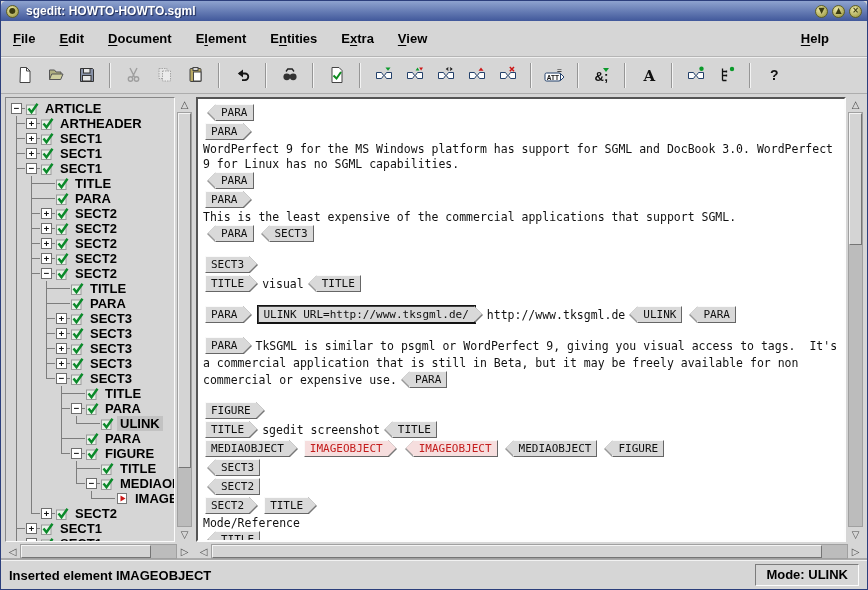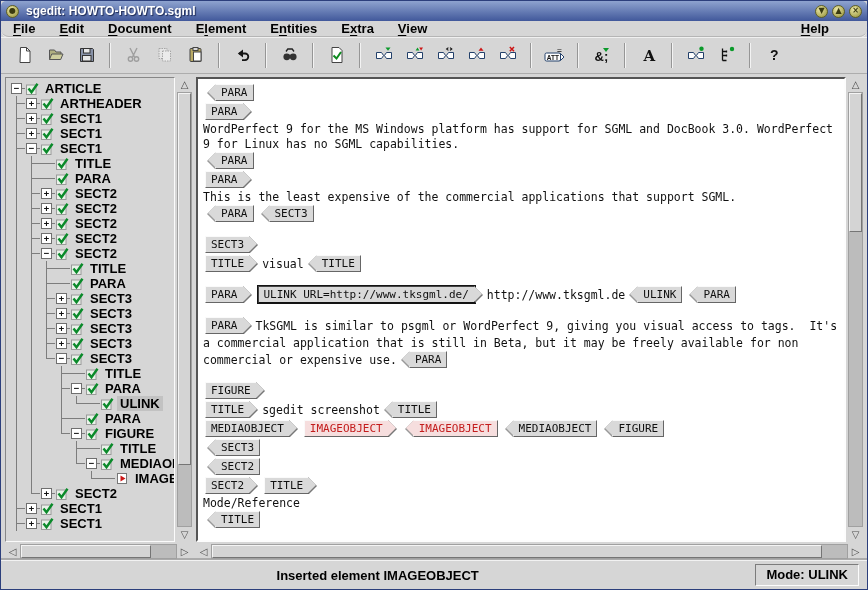--- a/index.html
+++ b/index.html
@@ -4,21 +4,21 @@
 <style>
   html,body{margin:0;padding:0;background:#9aa0aa;}
   *{box-sizing:border-box;}
   .window{width:868px;height:590px;background:#d6d6d6;border:1px solid #2c3f7c;display:flex;flex-direction:column;overflow:hidden;font-family:"Liberation Sans",sans-serif;}
   
   .titlebar{height:20px;flex:none;background:linear-gradient(#8ea3cf,#41589b);border-radius:5px 5px 0 0;display:flex;align-items:center;padding:0 5px;}
   .tb-menu-btn,.tb-btn{width:13px;height:13px;border-radius:50%;background:radial-gradient(circle at 35% 30%,#eae6a6,#b5b160 62%,#8a8a3a);border:1px solid #5f5f24;display:flex;align-items:center;justify-content:center;font:bold 8px/8px "DejaVu Sans",sans-serif;color:#3a3a10;flex:none;}
   .tb-title{color:#fff;font:bold 12px "Liberation Sans",sans-serif;text-shadow:1px 1px 1px #1d2a55;margin-left:7px;flex:1;white-space:nowrap;overflow:hidden;}
   .tb-controls{display:flex;gap:4px;}
   
-  .menubar{height:16px;flex:none;display:flex;align-items:center;padding:0 12px;font:bold 13px "Liberation Sans",sans-serif;color:#000;border-bottom:1px solid #b5b5b5;box-shadow:0 1px 0 #efefef;border-radius:10px;}
+  .menubar{height:36px;flex:none;display:flex;align-items:center;padding:0 12px;font:bold 13px "Liberation Sans",sans-serif;color:#000;border-bottom:1px solid #b5b5b5;box-shadow:0 1px 0 #efefef;}
   .menu-item{margin-right:24px;cursor:default;white-space:nowrap;}
   .menu-item u{text-underline-offset:2px;}
   .menu-right{margin-left:auto;margin-right:2px;}
   
   .toolbar{height:37px;flex:none;display:flex;align-items:center;padding:0 8px;border-bottom:1px solid #adadad;box-shadow:0 1px 0 #f0f0f0 inset;}
   .tbtn{width:27px;height:27px;display:flex;align-items:center;justify-content:center;margin:0 2px;flex:none;}
   .tbtn.disabled{opacity:.95;}
   .ticon{display:flex;align-items:center;justify-content:center;}
   .tsep{width:2px;height:25px;border-left:1px solid #969696;border-right:1px solid #f3f3f3;margin:0 7px;flex:none;}
   
@@ -61,21 +61,21 @@
   .tag.open{margin:0 12px 0 2px;}
   .tag.open::after{content:"";position:absolute;left:100%;top:-1px;width:0;height:0;border-top:8.5px solid transparent;border-bottom:8.5px solid transparent;border-left:8px solid #d9d9d9;filter:drop-shadow(1px 1px 0 #777);}
   .tag.close{margin:0 3px 0 12px;}
   .tag.close::before{content:"";position:absolute;right:100%;top:-1px;width:0;height:0;border-top:8.5px solid transparent;border-bottom:8.5px solid transparent;border-right:8px solid #d9d9d9;filter:drop-shadow(-1px 1px 0 #999);}
   .tag.invalid{background:#f6dede;color:#c31c1c;}
   .tag.invalid.open::after{border-left-color:#f6dede;}
   .tag.invalid.close::before{border-right-color:#f6dede;}
   .tag.selected{box-shadow:0 0 0 1px #141414;border-color:#444 #111 #111 #444;}
   
   .statusbar{height:29px;flex:none;display:flex;align-items:center;padding:0 8px;border-top:1px solid #f2f2f2;box-shadow:0 -2px 0 #ababab;font:bold 13px "Liberation Sans",sans-serif;color:#000;}
-  .status-msg{flex:1;white-space:nowrap;overflow:hidden;text-align:center;}
+  .status-msg{flex:1;white-space:nowrap;overflow:hidden;}
   .status-field{border:1px solid;border-color:#7c7c7c #fcfcfc #fcfcfc #7c7c7c;padding:2px 10px 3px;margin-left:9px;white-space:nowrap;flex:none;}
 </style>
 </head>
 <body>
 
 <div class="window">
 
   <div class="titlebar">
     <span class="tb-menu-btn">
         <span>●</span>

